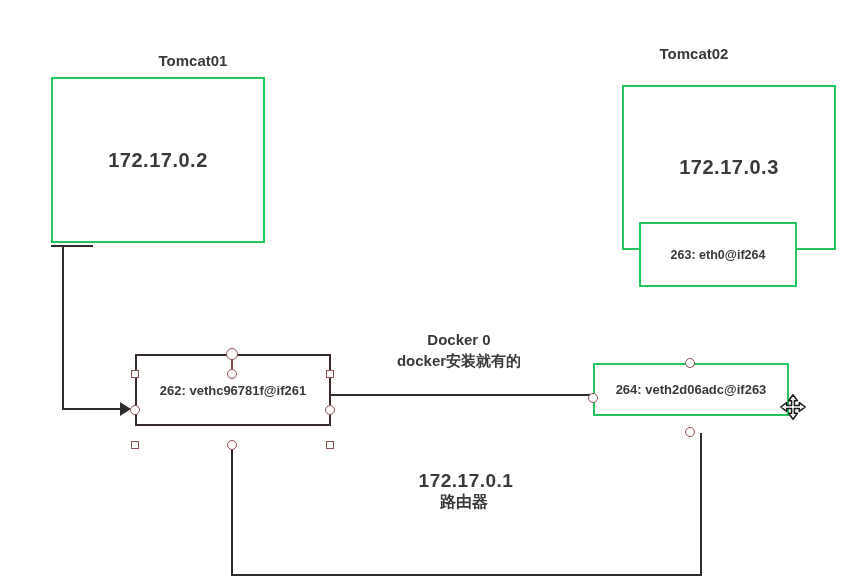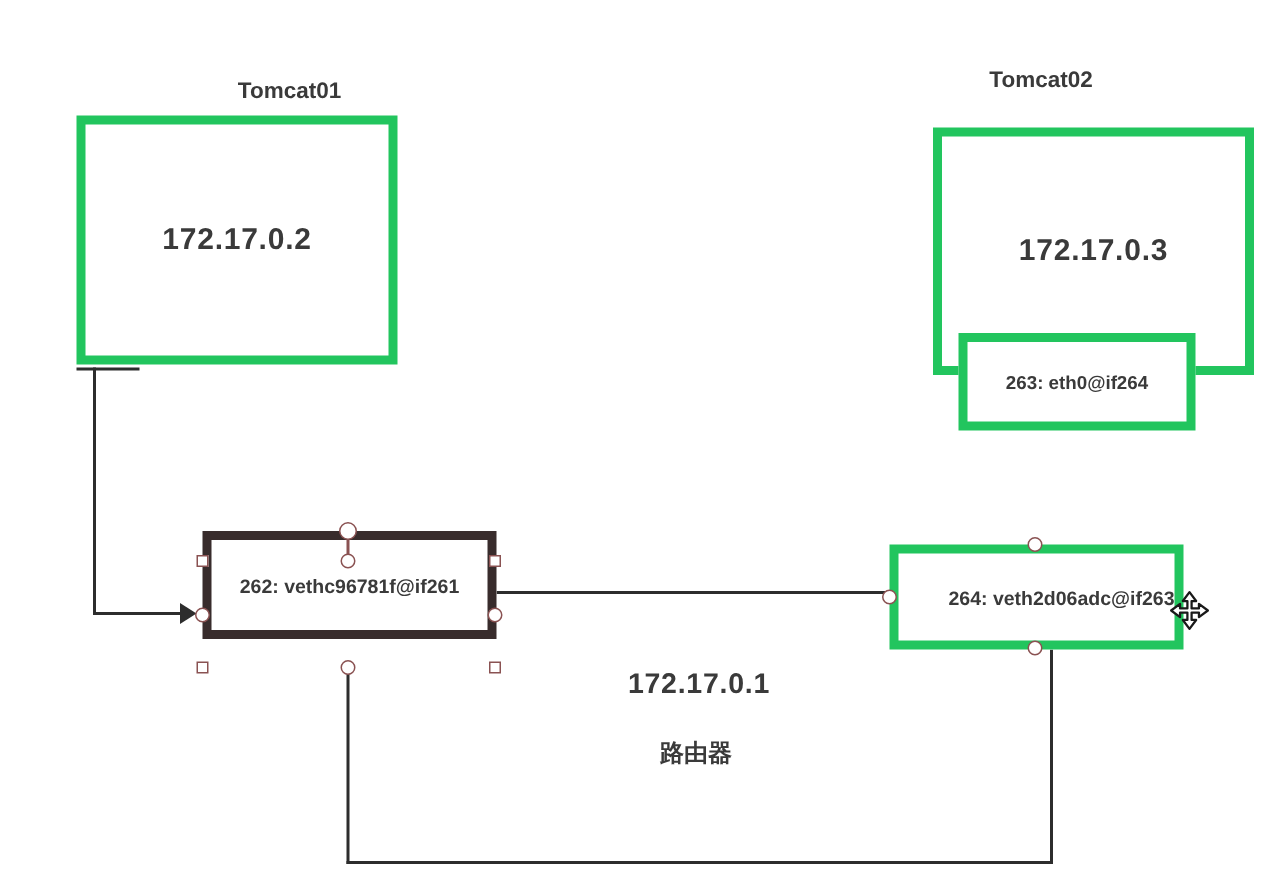--- a/index.html
+++ b/index.html
@@ -1,20 +1,20 @@
 <!DOCTYPE html>
 <html><head>
 <meta charset="utf-8">
 <style>
   html,body{margin:0;padding:0;background:#ffffff;}
   .canvas{
     position:relative;width:851px;height:579px;background:#ffffff;overflow:hidden;
     font-family:"Liberation Sans","DejaVu Sans",sans-serif;color:#3a3a3a;
   }
-  .box{position:absolute;border:6px solid #22c55e;background:#ffffff;box-sizing:border-box;
+  .box{position:absolute;border:2px solid #22c55e;background:#ffffff;box-sizing:border-box;
        display:flex;align-items:center;justify-content:center;}
   .lbl{position:absolute;color:#3a3a3a;white-space:nowrap;}
   .center-x{transform:translateX(-50%);}
   .title{font-size:15px;font-weight:700;}
   .ip-big{font-size:20px;font-weight:600;letter-spacing:.5px;}
   .iface-lbl{font-size:12.5px;font-weight:700;}
   .veth-lbl{font-size:13px;font-weight:700;}
   .hline,.vline{position:absolute;background:#2d2d2d;}
   .hline{height:2px;}
   .vline{width:2px;}
@@ -70,29 +70,33 @@
   <div class="handle-rot" style="left:226px;top:348px;"></div>
   <div class="handle-sq" style="left:131px;top:370px;"></div>
   <div class="handle-sq" style="left:326px;top:370px;"></div>
   <div class="handle-sq" style="left:131px;top:441px;"></div>
   <div class="handle-sq" style="left:326px;top:441px;"></div>
   <div class="handle-c" style="left:227px;top:369px;"></div>
   <div class="handle-c" style="left:227px;top:440px;"></div>
   <div class="handle-c" style="left:130px;top:405px;"></div>
   <div class="handle-c" style="left:325px;top:405px;"></div>
 
-  <div class="box" style="left:593px;top:363px;width:196px;height:70px;justify-content:flex-end;">
+  <div class="box" style="left:593px;top:363px;width:196px;height:53px;">
     <span class="veth-lbl">264: veth2d06adc@if263</span>
   </div>
 
   <div class="handle-c" style="left:685px;top:358px;"></div>
   <div class="handle-c" style="left:685px;top:427px;"></div>
   <div class="handle-c" style="left:588px;top:393px;"></div>
 
-  <div class="lbl center-x" style="left:466px;top:446px;font-size:19px;font-weight:600;letter-spacing:.5px;">172.17.0.1</div>
+  <div class="lbl mid-note center-x" style="left:459px;top:329px;">
+    <div>Docker 0</div>
+    <div>docker安装就有的</div>
+  </div>
+  <div class="lbl center-x" style="left:466px;top:470px;font-size:19px;font-weight:600;letter-spacing:.5px;">172.17.0.1</div>
   <div class="lbl center-x" style="left:464px;top:492px;font-size:16px;font-weight:700;">路由器</div>
 
   <div class="cursor" style="left:779px;top:393px;width:28px;height:28px;">
     <svg width="28" height="28" viewBox="0 0 24 24">
       <path d="M12 1.5 L15.8 6.6 H13.2 V10.8 H17.4 V8.2 L22.5 12 L17.4 15.8 V13.2 H13.2 V17.4 H15.8 L12 22.5 L8.2 17.4 H10.8 V13.2 H6.6 V15.8 L1.5 12 L6.6 8.2 V10.8 H10.8 V6.6 H8.2 Z" fill="#ffffff" stroke="#1a1a1a" stroke-width="1.3" stroke-linejoin="round"></path>
     </svg>
   </div>
 
 </div>
 

